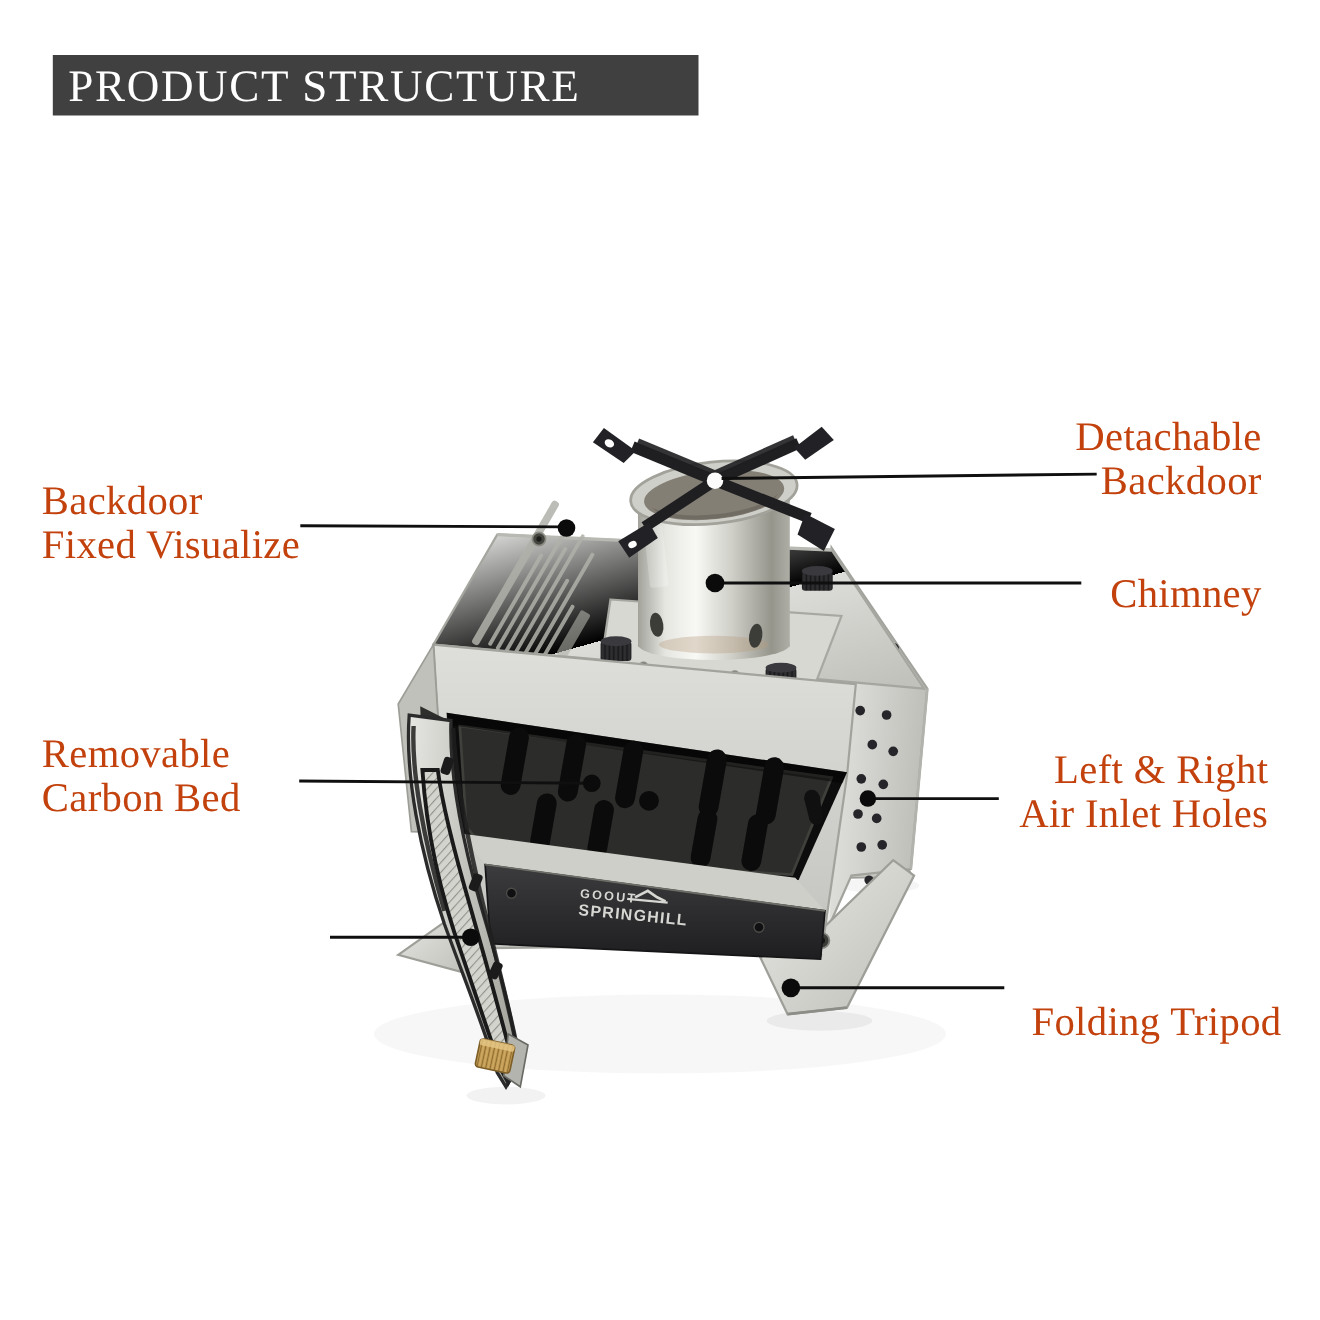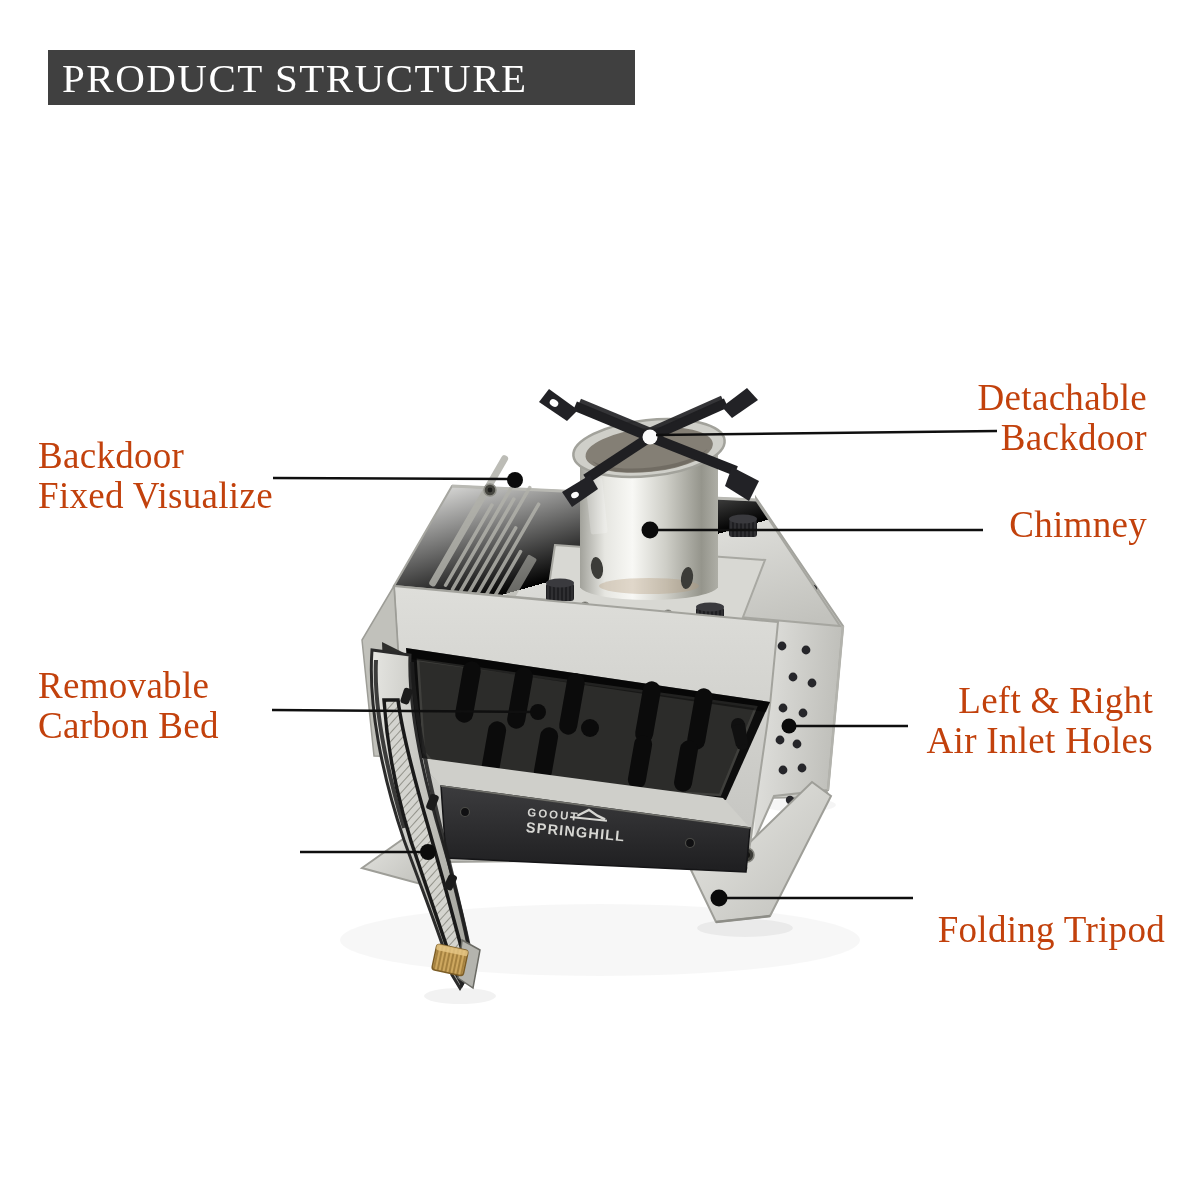--- a/index.html
+++ b/index.html
@@ -311,21 +311,21 @@
   <div class="callout" style="left:38px;top:436px;">
     <div>Backdoor</div>
     <div>Fixed Visualize</div>
   </div>
 
   <div class="callout right" style="right:53px;top:378px;">
     <div>Detachable</div>
     <div>Backdoor</div>
   </div>
 
-  <div class="callout right" style="right:53px;top:505px;">
+  <div class="callout right" style="right:53px;top:521px;">
     <div>Chimney</div>
   </div>
 
   <div class="callout right" style="right:47px;top:681px;">
     <div>Left &amp; Right</div>
     <div>Air Inlet Holes</div>
   </div>
 
   <div class="callout" style="left:38px;top:666px;">
     <div>Removable</div>

